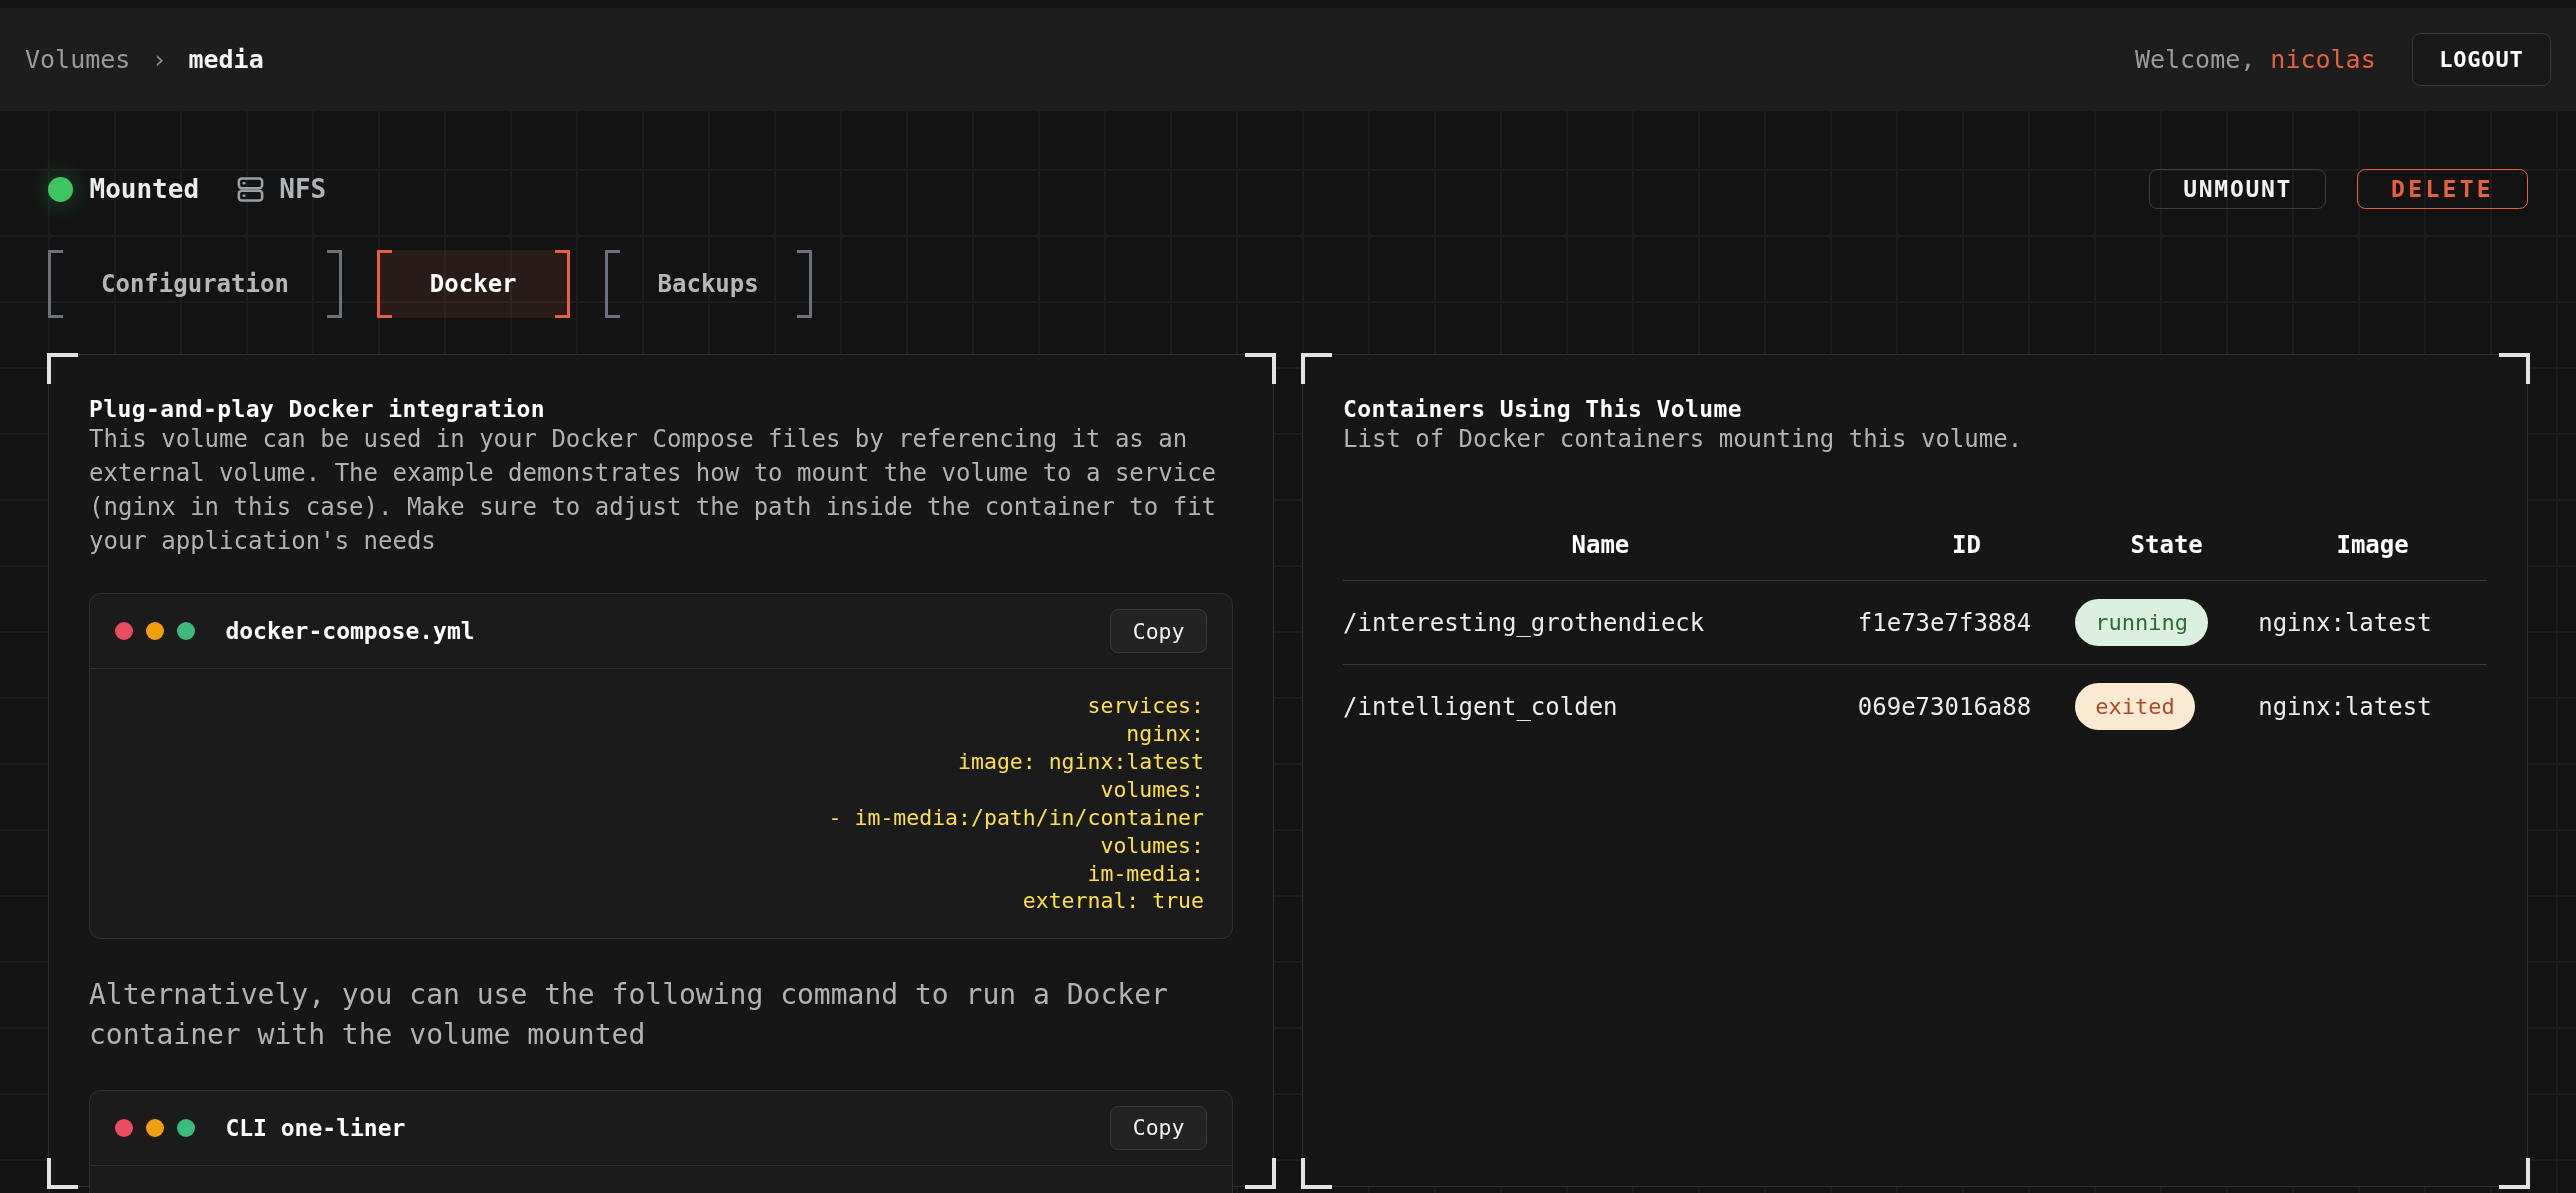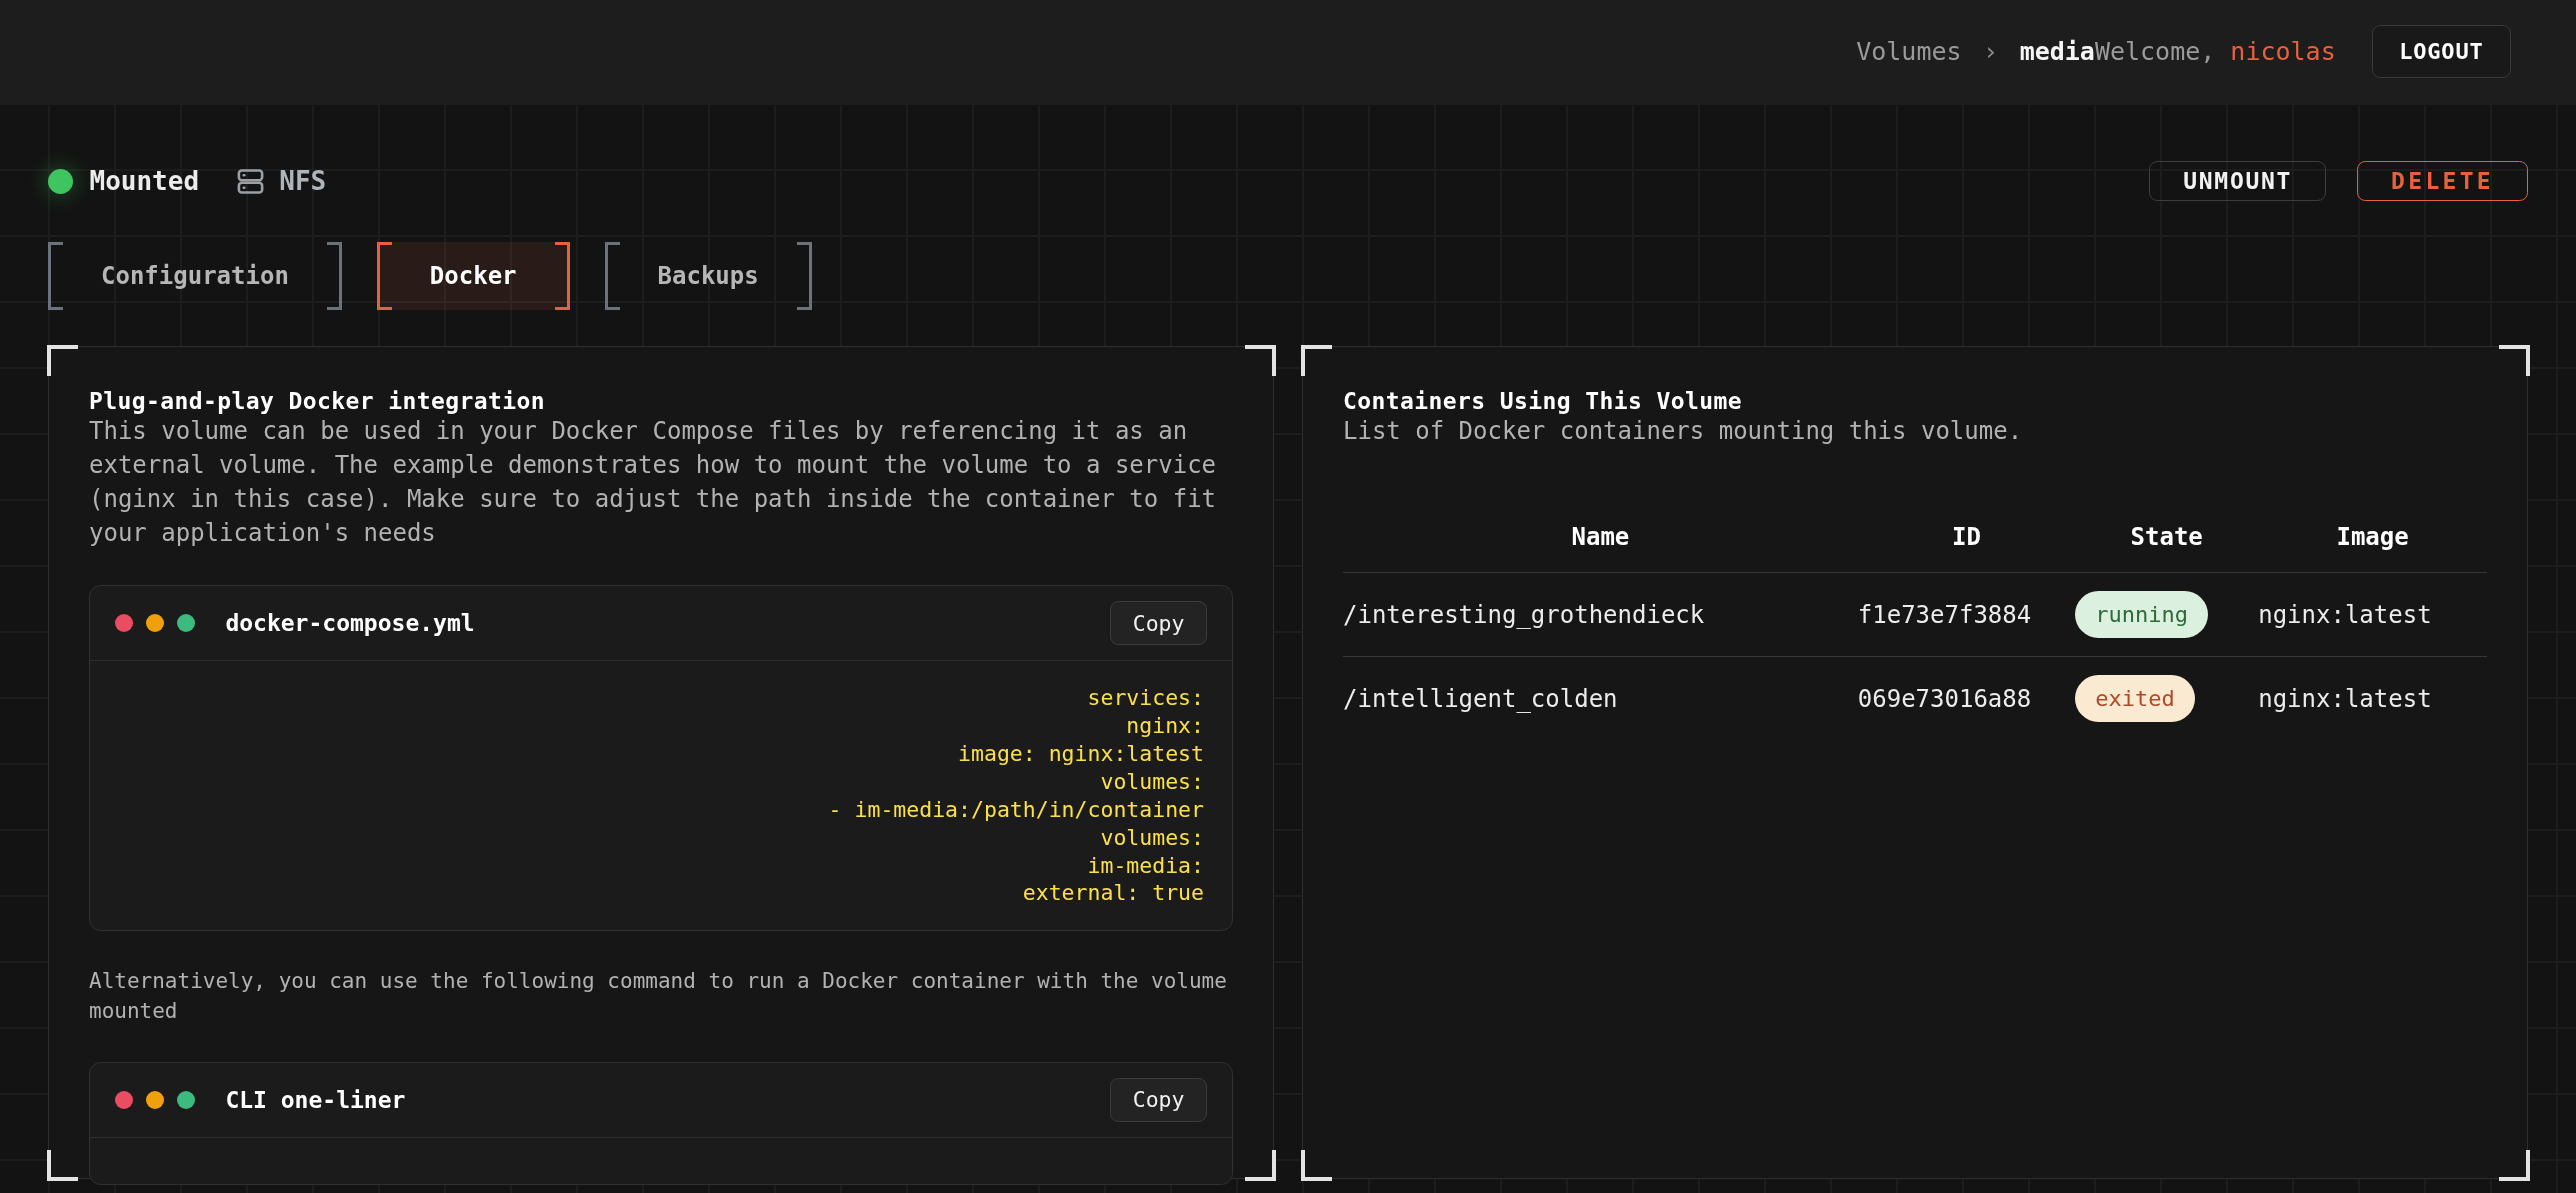--- a/index.html
+++ b/index.html
@@ -19,22 +19,22 @@
       linear-gradient(90deg, #1d1d1d 1.7px, transparent 1.7px);
     background-size:66px 66px;
     background-position:-18px 0;
     z-index:0;
   }
   .content { position:relative; z-index:1; }
 
   
   .topbar {
     height:103px; background:#1d1d1d;
-    display:flex; align-items:center; justify-content:flex-end;
-    padding:0 65px; position:relative; z-index:2;
+    display:flex; align-items:center; justify-content:space-between;
+    padding:0 25px; position:relative; z-index:2;margin-top:8px;
   }
   .breadcrumb { display:flex; align-items:center; font-size:25px; }
   .crumb-parent { color:#9a9a9a; cursor:pointer; }
   .crumb-sep { color:#8a8a8a; margin:0 21.5px; font-size:25px; }
   .crumb-current { color:#f5f5f5; font-weight:bold; }
   .topbar-right { display:flex; align-items:center; }
   .welcome { font-size:25px; color:#9a9a9a; }
   .welcome .username { color:var(--accent,#e8603c); }
   .logout-btn {
     margin-left:36px; background:#191919; border:1.7px solid #3a3a3a;
@@ -119,21 +119,21 @@
     border-radius:8.3px; color:#f0f0f0; font-size:21.5px; padding:8.3px 21.5px;
     cursor:pointer; font-family:inherit;
   }
   .cb-body { padding:23px 28px; }
   .cb-body pre {
     font-family:inherit; font-size:21.5px; line-height:1.3; color:#fde047;
     white-space:pre;
     text-align:right;
   }
 
-  .cli-intro { margin-top:36px; font-size:21px; color:#b2b2b2; line-height:1.42; max-width:1141px; }
+  .cli-intro { margin-top:36px; font-size:28px; color:#b2b2b2; line-height:1.42; max-width:1141px; }
 
   
   .containers-table { margin-top:58px; width:100%; border-collapse:collapse; }
   .containers-table th {
     text-align:center; font-size:24px; font-weight:bold; color:#ffffff;
     padding:16.5px 0 21.5px;
   }
   .containers-table td {
     font-size:24px; color:#ececec; padding:18px 0;
     border-top:1.7px solid #383838;

